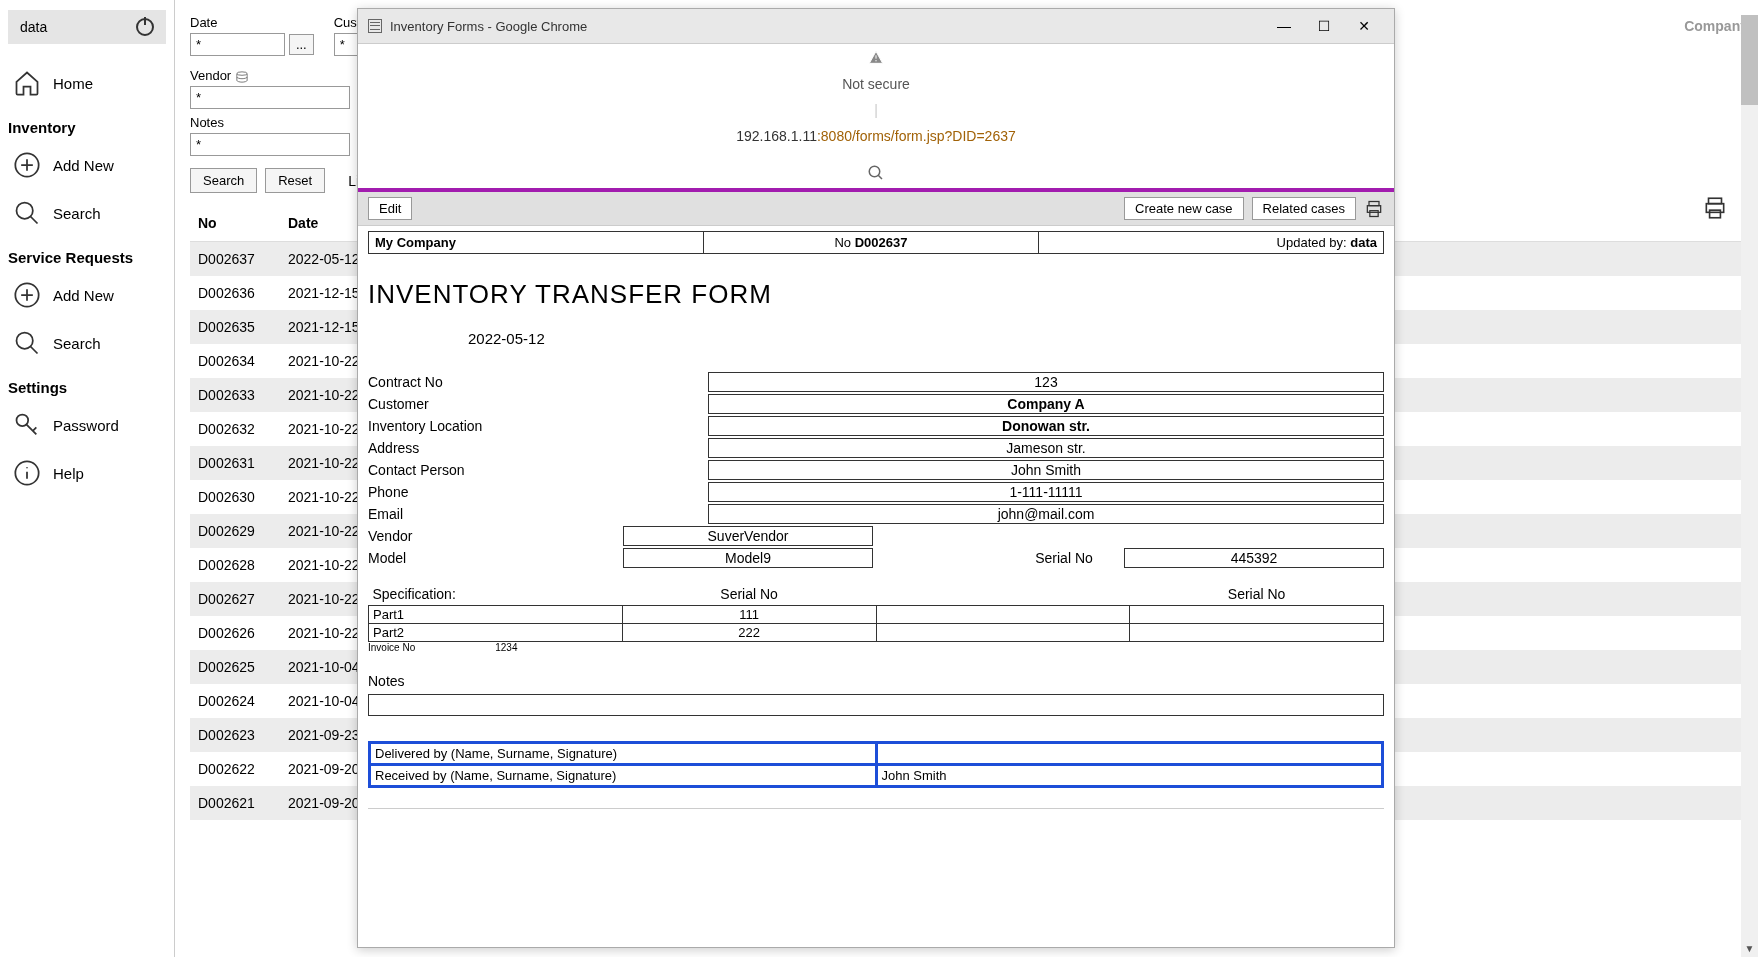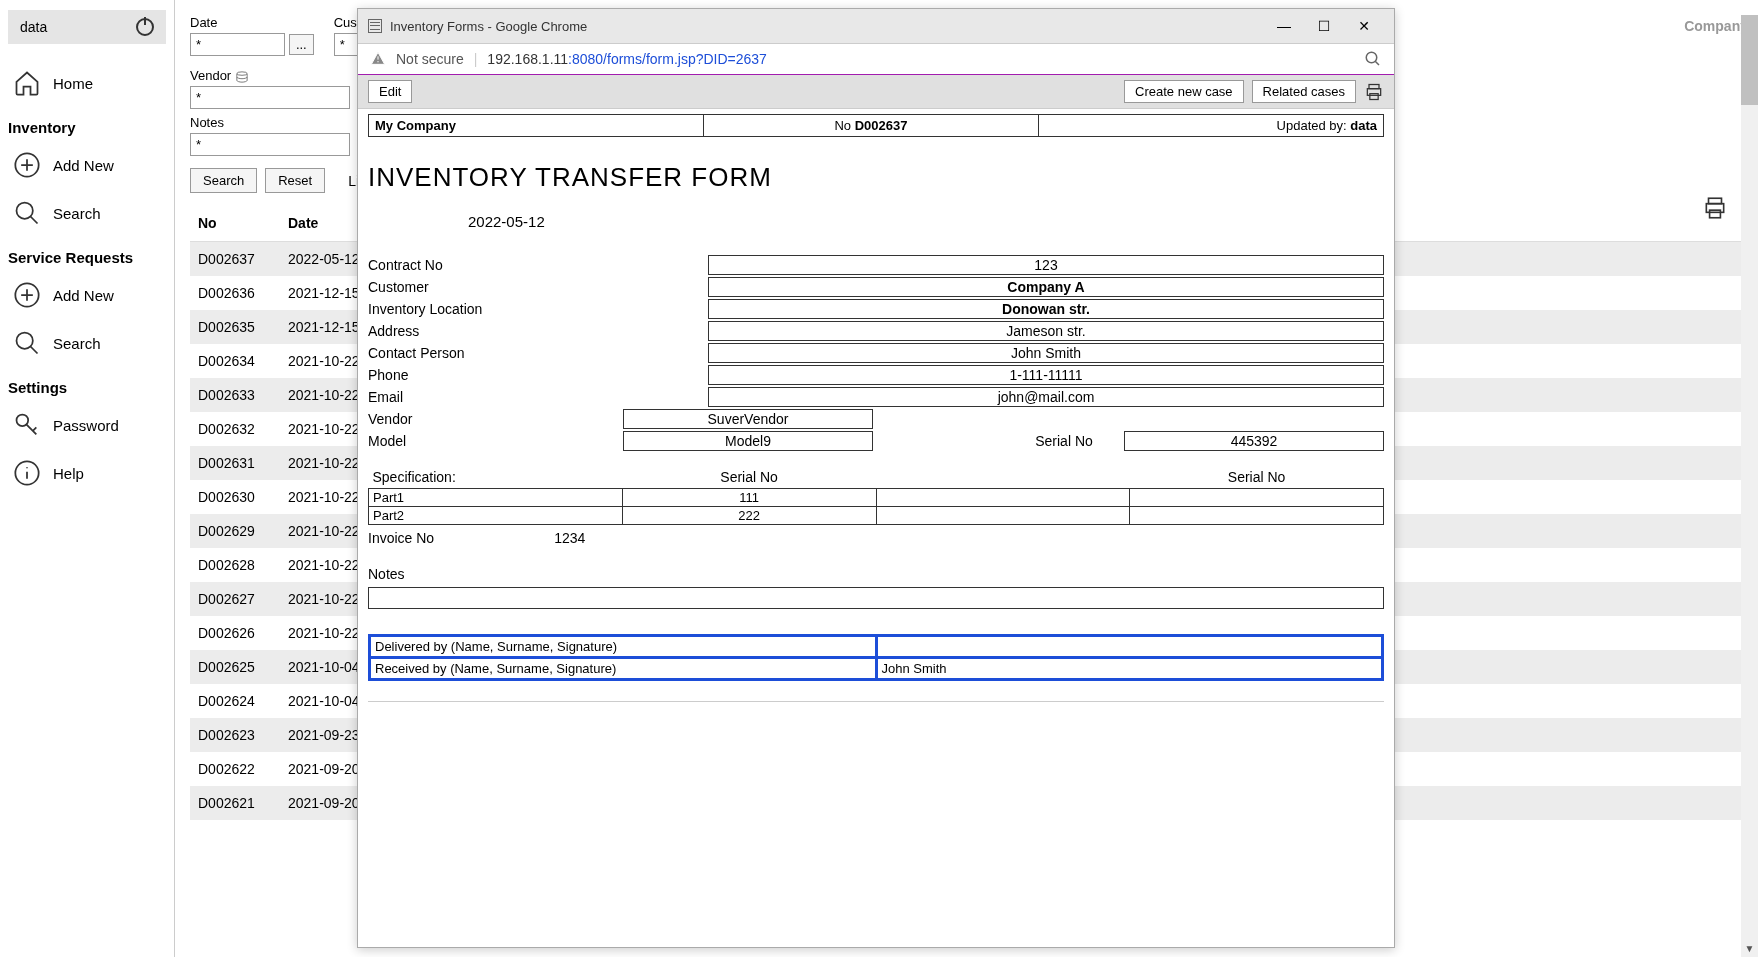--- a/index.html
+++ b/index.html
@@ -39,23 +39,23 @@
 
 
 .popup { position: absolute; left: 357px; top: 8px; width: 1038px; height: 940px; background: #fff; border: 1px solid #aaa; box-shadow: 0 2px 10px rgba(0,0,0,0.2); display: flex; flex-direction: column; }
 .titlebar { background: #e8e8e8; padding: 6px 10px; display: flex; align-items: center; gap: 8px; border-bottom: 1px solid #ccc; }
 .titlebar-icon { width: 14px; height: 14px; border: 1px solid #666; display: flex; flex-direction: column; justify-content: space-around; padding: 1px; }
 .titlebar-icon span { height: 1px; background: #666; }
 .titlebar-title { flex: 1; font-size: 13px; color: #333; }
 .win-controls { display: flex; }
 .win-btn { width: 40px; height: 22px; display: flex; align-items: center; justify-content: center; cursor: pointer; font-size: 14px; }
 
-.addressbar { padding: 6px 12px; display: flex; align-items: center; gap: 10px; border-bottom: 1px solid #a21caf; font-size: 14px; color: #555; }
+.addressbar { padding: 6px 24px; display: flex; align-items: center; gap: 10px; border-bottom: 4px solid #a21caf; font-size: 14px; color: #555; flex-direction: column; }
 .url-part { color: #333; }
-.url-muted { color: #1d4ed8; }
+.url-muted { color: #a16207; }
 
 .form-toolbar { background: #e0e0e0; padding: 5px 10px; display: flex; align-items: center; gap: 8px; border-bottom: 1px solid #ccc; }
 .tb-btn { border: 1px solid #999; background: #fff; padding: 3px 10px; font-size: 13px; cursor: pointer; }
 .tb-spacer { flex: 1; }
 
 .form-body { padding: 5px 10px; overflow-y: auto; flex: 1; }
 
 .header-table { width: 100%; border-collapse: collapse; }
 .header-table td { border: 1px solid #333; padding: 3px 6px; font-size: 13px; }
 .header-table td:first-child { font-weight: bold; }
@@ -73,21 +73,21 @@
 .vendor-row { display: grid; grid-template-columns: 255px 250px 1fr 120px 260px; gap: 0; align-items: center; margin-bottom: 2px; }
 .vendor-row .field-box { width: 250px; }
 .serial-label { text-align: center; font-size: 14px; }
 
 .spec-table { width: 100%; border-collapse: collapse; margin-top: 15px; }
 .spec-table th { text-align: left; padding: 3px 4px; font-size: 14px; font-weight: normal; }
 .spec-table th:nth-child(2), .spec-table th:nth-child(4) { text-align: center; }
 .spec-table td { border: 1px solid #333; padding: 1px 4px; font-size: 13px; }
 .spec-table td:nth-child(2) { text-align: center; }
 
-.invoice-row { display: flex; gap: 120px; margin-top: 5px; font-size: 14px; }
+.invoice-row { display: flex; gap: 80px; font-size: 10px; }
 .notes-label { margin-top: 20px; font-size: 14px; }
 .notes-box { border: 1px solid #333; min-height: 22px; margin-top: 5px; }
 
 .sig-table { width: 100%; border-collapse: collapse; margin-top: 25px; }
 .sig-table td { border: 3px solid #1d4ed8; padding: 2px 4px; font-size: 13px; }
 .sig-table td:first-child { width: 50%; }
 
 hr.divider { margin-top: 20px; border: none; border-top: 1px solid #ccc; }
 </style>
 </head>

